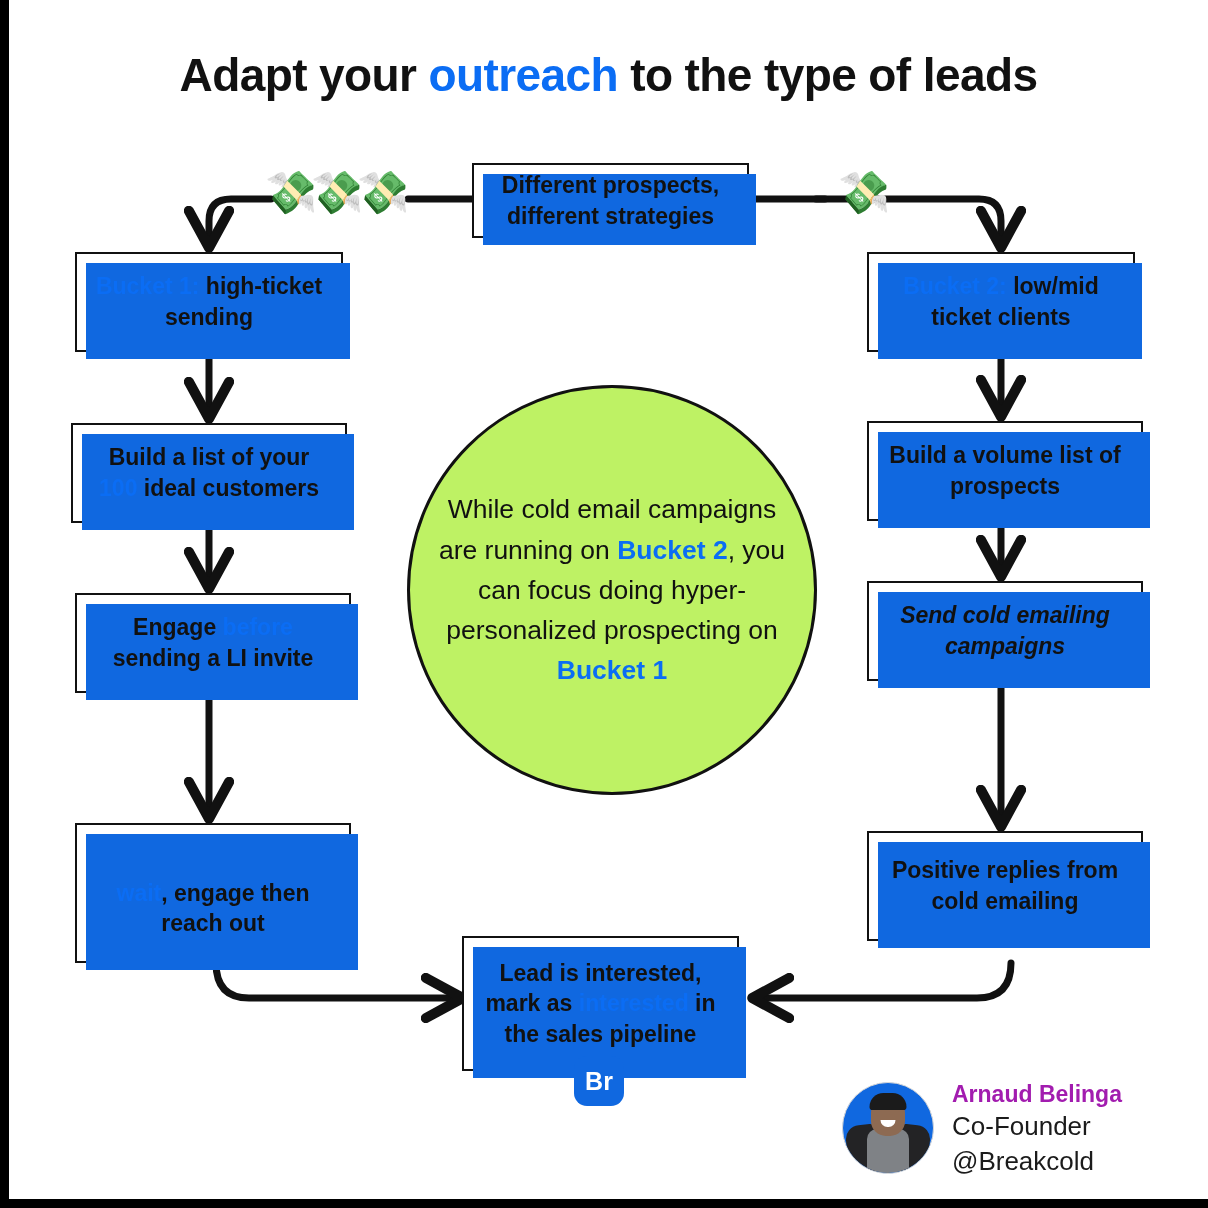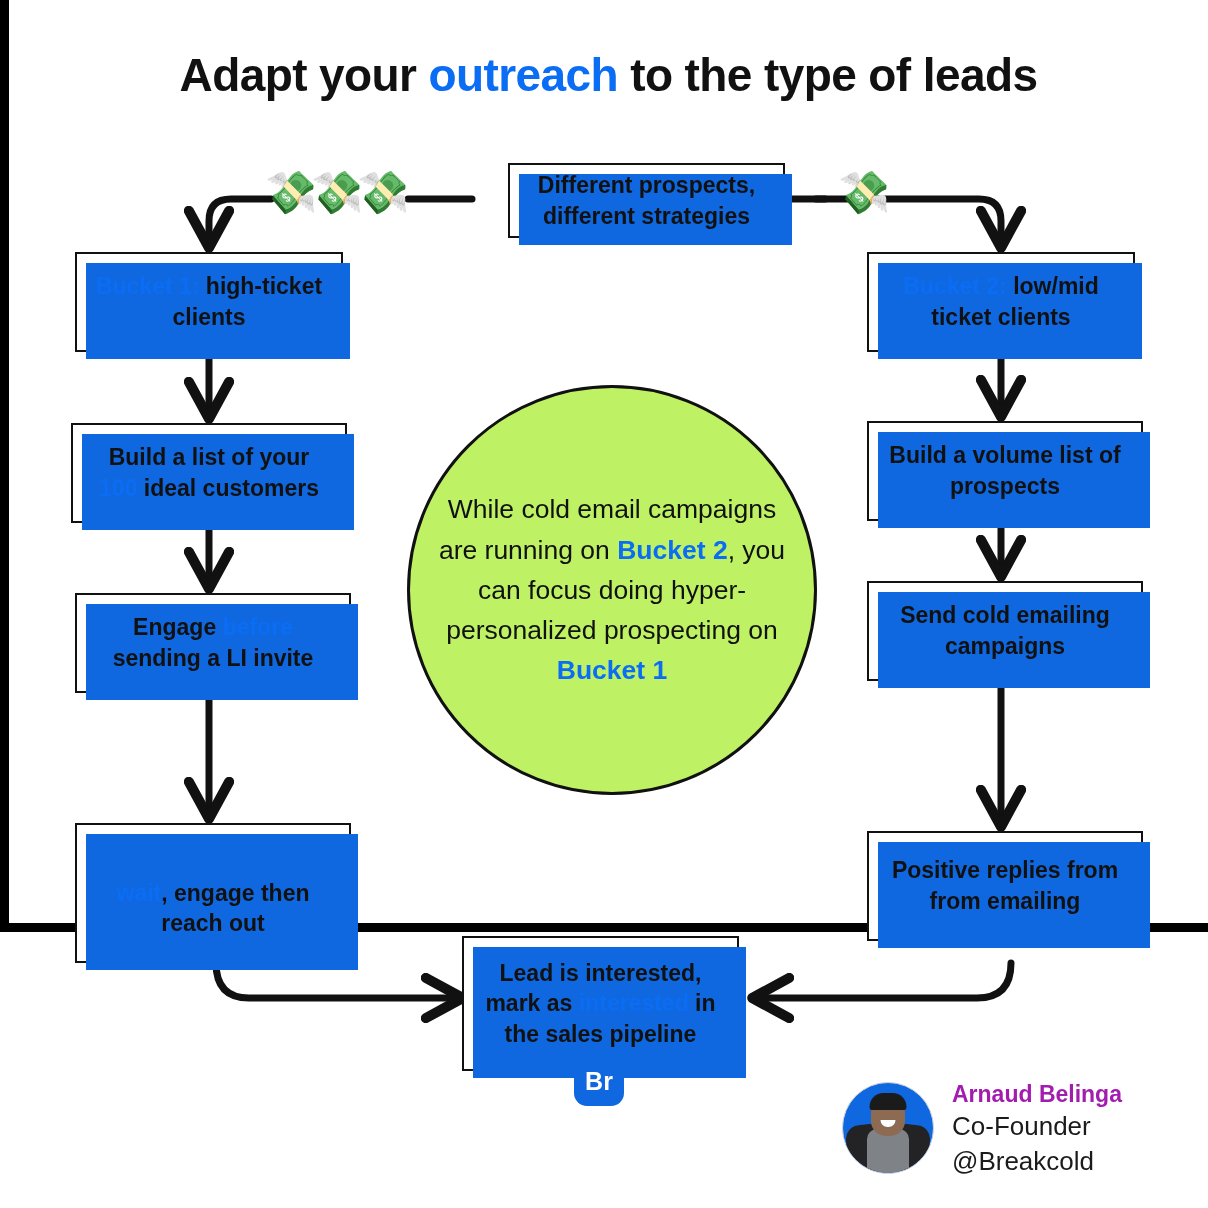--- a/index.html
+++ b/index.html
@@ -4,21 +4,21 @@
 <style>
   * { box-sizing: border-box; margin: 0; padding: 0; }
   html, body {
     width: 1208px; height: 1208px;
     background: #ffffff;
     font-family: "Liberation Sans", sans-serif;
     overflow: hidden;
   }
   #root {
     position: relative;
-    width: 1208px; height: 932px;
+    width: 1208px; height: 1208px;
     background: #ffffff;
     border-left: 9px solid #000000;
     border-bottom: 9px solid #000000;
     padding-left: 32px;
   }
 
   
   #title {
     position: absolute;
     left: 0; top: 48px; width: 1199px;
@@ -214,33 +214,33 @@
       <path d="M399 199 L463 199"></path>
       <path d="M740 199 L816 199"></path>
     </g>
   </svg>
 
   <div class="money" style="left:256px; top:172px;">💸</div>
   <div class="money" style="left:302px; top:172px;">💸</div>
   <div class="money" style="left:348px; top:172px;">💸</div>
   <div class="money" style="left:829px; top:172px;">💸</div>
 
-  <div class="box" style="left:463px; top:163px; width:277px; height:75px;margin-left:36px;">
+  <div class="box" style="left:463px; top:163px; width:277px; height:75px;">
     <span class="shadow"></span>
     <span class="txt">
       <span>Different prospects,</span><br>
       <span>different strategies</span>
     </span>
   </div>
 
   <div class="box" style="left:66px; top:252px; width:268px; height:100px;">
     <span class="shadow"></span>
     <span class="txt">
       <span class="blue">Bucket 1:</span><span> high-ticket</span><br>
-      <span>clients</span>
+      <span>sending</span>
     </span>
   </div>
 
   <div class="box" style="left:858px; top:252px; width:268px; height:100px;">
     <span class="shadow"></span>
     <span class="txt">
       <span class="blue">Bucket 2:</span><span> low/mid</span><br>
       <span>ticket clients</span>
     </span>
   </div>
@@ -271,33 +271,33 @@
   </div>
 
   <div class="box" style="left:858px; top:421px; width:276px; height:100px;">
     <span class="shadow"></span>
     <span class="txt">
       <span>Build a volume list of</span><br>
       <span>prospects</span>
     </span>
   </div>
 
-  <div class="box" style="left:858px; top:581px; width:276px; height:100px;">
+  <div class="box" style="left:858px; top:581px; width:276px; height:100px;font-style:italic;">
     <span class="shadow"></span>
     <span class="txt">
       <span>Send cold emailing</span><br>
       <span>campaigns</span>
     </span>
   </div>
 
   <div class="box" style="left:858px; top:831px; width:276px; height:110px;">
     <span class="shadow"></span>
     <span class="txt">
       <span>Positive replies from</span><br>
-      <span>from emailing</span>
+      <span>cold emailing</span>
     </span>
   </div>
 
   <div class="box" style="left:453px; top:936px; width:277px; height:135px;">
     <span class="shadow"></span>
     <span class="txt">
       <span>Lead is interested,</span><br>
       <span>mark as </span><span class="blue">interested</span><span> in</span><br>
       <span>the sales pipeline</span>
     </span>

